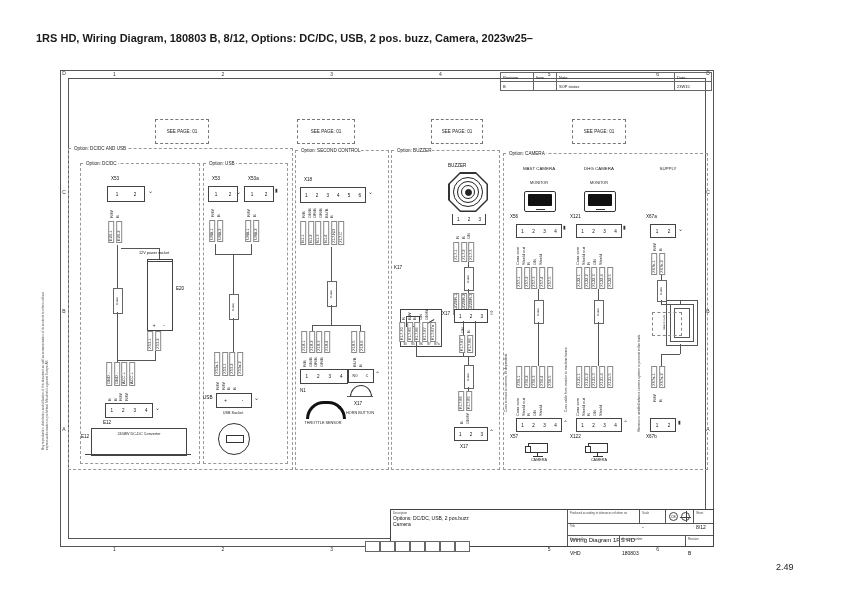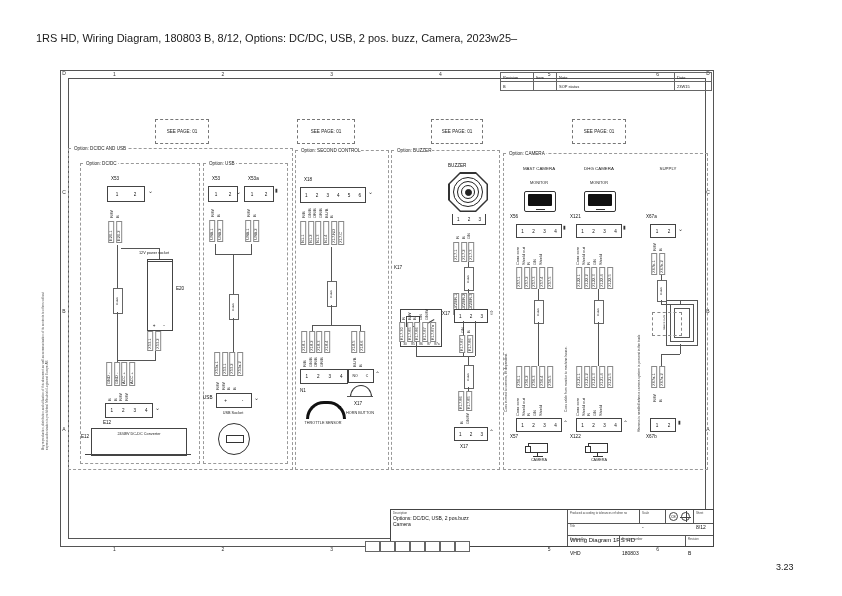--- a/index.html
+++ b/index.html
@@ -1,19 +1,19 @@
 <!DOCTYPE html>
 <html><head>
 <meta charset="utf-8">
 <style>
   html,body{margin:0;padding:0;}
   body{width:842px;height:596px;background:#fff;position:relative;overflow:hidden;
        font-family:"Liberation Sans",sans-serif;color:#1a1a1a;}
   .abs{position:absolute;}
-  .doc-title{font-size:11px;font-weight:normal;white-space:nowrap;}
+  .doc-title{font-size:11px;font-weight:bold;white-space:nowrap;}
   .pageno{font-size:9px;}
   .frame{border:1px solid #555;}
   .grid-lab{font-size:5px;color:#333;display:flex;justify-content:space-around;align-items:center;}
   .grid-lab span{flex:1;text-align:center;}
   .grid-rows{flex-direction:column;}
   .margin-note{writing-mode:vertical-rl;transform:rotate(180deg);font-size:3px;color:#555;line-height:1.2;}
   
   .opt{border:1px dashed #999;}
   .opt-label{position:absolute;top:-3px;left:4px;background:#fff;font-size:4.6px;padding:0 1px;white-space:nowrap;color:#222;}
   .see{border:1px dashed #777;font-size:4.6px;display:flex;align-items:center;justify-content:center;color:#222;}
@@ -66,21 +66,21 @@
   .projcirc:after{content:"";position:absolute;top:-2px;bottom:-2px;left:50%;width:1px;background:#444;}
   .rev-t{border-collapse:collapse;font-size:4px;}
   .rev-t td,.rev-t th{border:0.5px solid #666;padding:0 2px;height:8px;font-weight:normal;text-align:left;color:#222;}
   .small-cells{display:flex;}
   .small-cells div{width:13px;height:9px;border:0.5px solid #666;background:#fff;}
 </style>
 </head>
 <body>
 
 <div class="abs doc-title" style="left:36px;top:32px;">1RS HD, Wiring Diagram, 180803 B, 8/12, Options: DC/DC, USB, 2 pos. buzz, Camera, 2023w25–</div>
-<div class="abs pageno" style="left:776px;top:562px;">3.23</div>
+<div class="abs pageno" style="left:776px;top:562px;">2.49</div>
 
 <div class="abs frame" style="left:60px;top:70px;width:652px;height:475px;"></div>
 <div class="abs frame" style="left:68px;top:78px;width:636px;height:459px;"></div>
 
 <div class="abs grid-lab" style="left:60px;top:70px;width:652px;height:8px;">
     <span class="pin">1</span>
     <span class="pin">2</span>
     <span class="pin">3</span>
     <span class="pin">4</span>
     <span class="pin">5</span>

